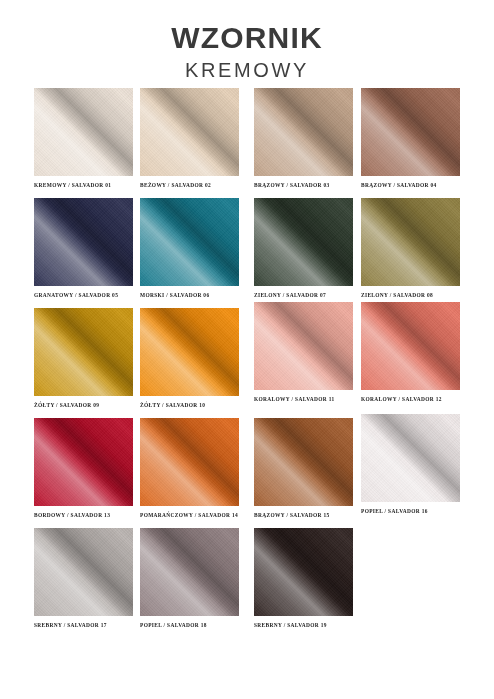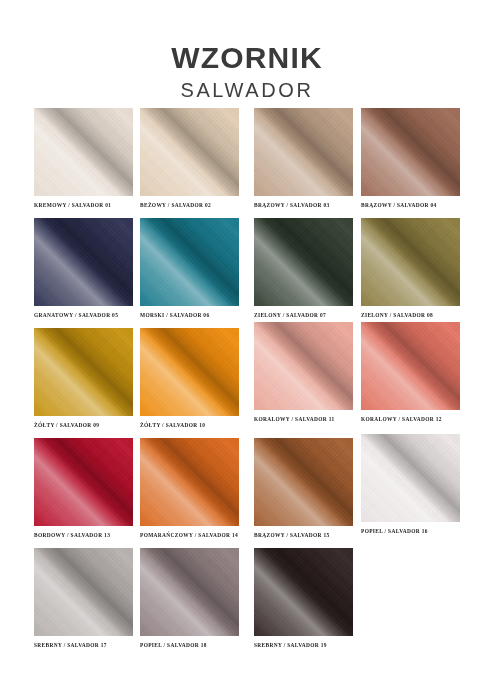--- a/index.html
+++ b/index.html
@@ -5,21 +5,21 @@
   html,body{margin:0;padding:0;}
   body{
     width:494px;height:699px;
     background:#ffffff;
     font-family:"Liberation Serif", serif;
     overflow:hidden;
     position:relative;
   }
   .page{position:relative;width:494px;height:699px;}
 
-  .header{text-align:center;padding-top:22px;margin-top:20px;}
+  .header{text-align:center;padding-top:22px;}
   .title{
     font-family:"Liberation Sans", sans-serif;
     font-weight:bold;
     font-size:30px;
     letter-spacing:1.2px;
     color:#3a3a3a;
     line-height:1.05;
   }
   .subtitle{
     font-family:"Liberation Sans", sans-serif;
@@ -87,21 +87,21 @@
     white-space:nowrap;
   }
 </style>
 </head>
 <body>
 
 <div class="page">
 
   <div class="header">
     <div class="title">WZORNIK</div>
-    <div class="subtitle">SALWADOR</div>
+    <div class="subtitle">KREMOWY</div>
   </div>
 
   <div class="grid">
     <div class="row r1">
       <div class="cell c0">
         <div class="swatch">
           <div class="base" style="background: rgb(234, 223, 212);"></div>
           <div class="grain"></div>
           <div class="sheen"></div>
           <div class="vig"></div>

